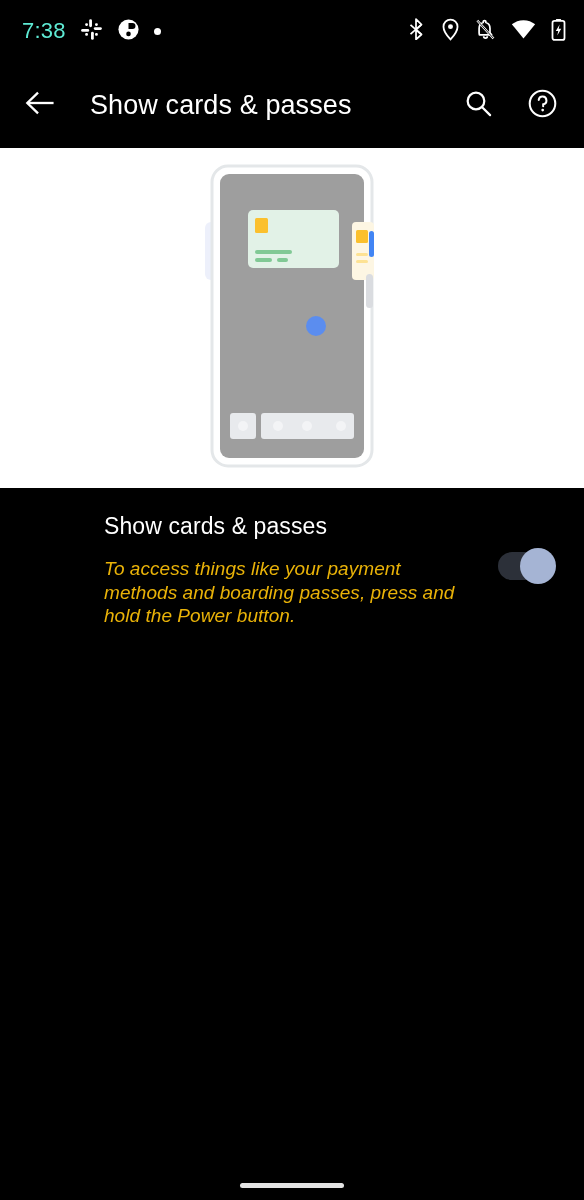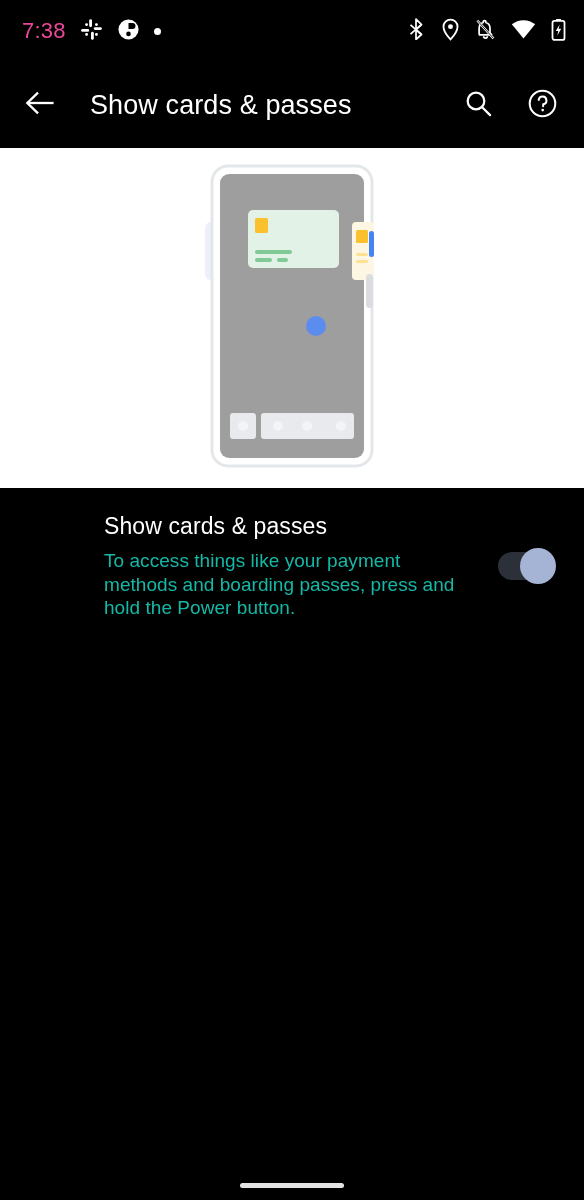--- a/index.html
+++ b/index.html
@@ -28,21 +28,21 @@
     align-items: center;
     justify-content: space-between;
     padding: 0 18px 0 22px;
   }
   .status-left {
     display: flex;
     align-items: center;
     gap: 14px;
   }
   .status-clock {
-    color: #ec4899;
+    color: #5eead4;
     font-size: 22px;
     letter-spacing: 0.2px;
     line-height: 1;
   }
   .status-right {
     display: flex;
     align-items: center;
     gap: 15px;
   }
   .sb-icon { display: block; }
@@ -119,26 +119,27 @@
     padding: 0 24px 0 104px;
   }
   .setting-texts { flex: 1 1 auto; padding-top: 1px; }
   .setting-title {
     color: #ffffff;
     font-size: 23px;
     line-height: 30px;
     letter-spacing: 0.1px;
   }
   .setting-desc {
-    color: #14b8a6;
+    color: #eab308;
     font-size: 19px;
     line-height: 23.5px;
-    margin-top: 8px;
+    margin-top: 16px;
     max-width: 370px;
     letter-spacing: 0.05px;
+    font-style: italic;
   }
   .toggle {
     flex: 0 0 auto;
     position: relative;
     width: 58px;
     height: 36px;
     margin-top: 38px;
     margin-right: 4px;
   }
   .toggle-track {

